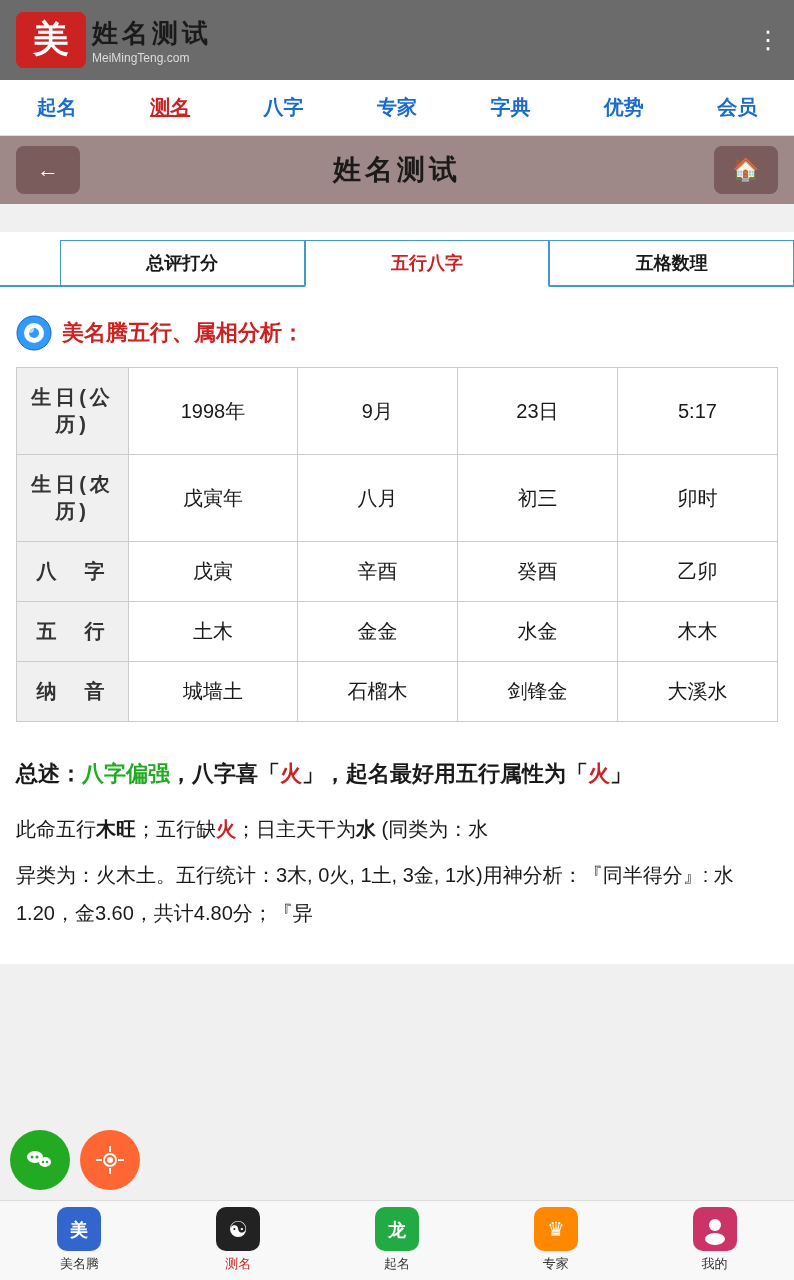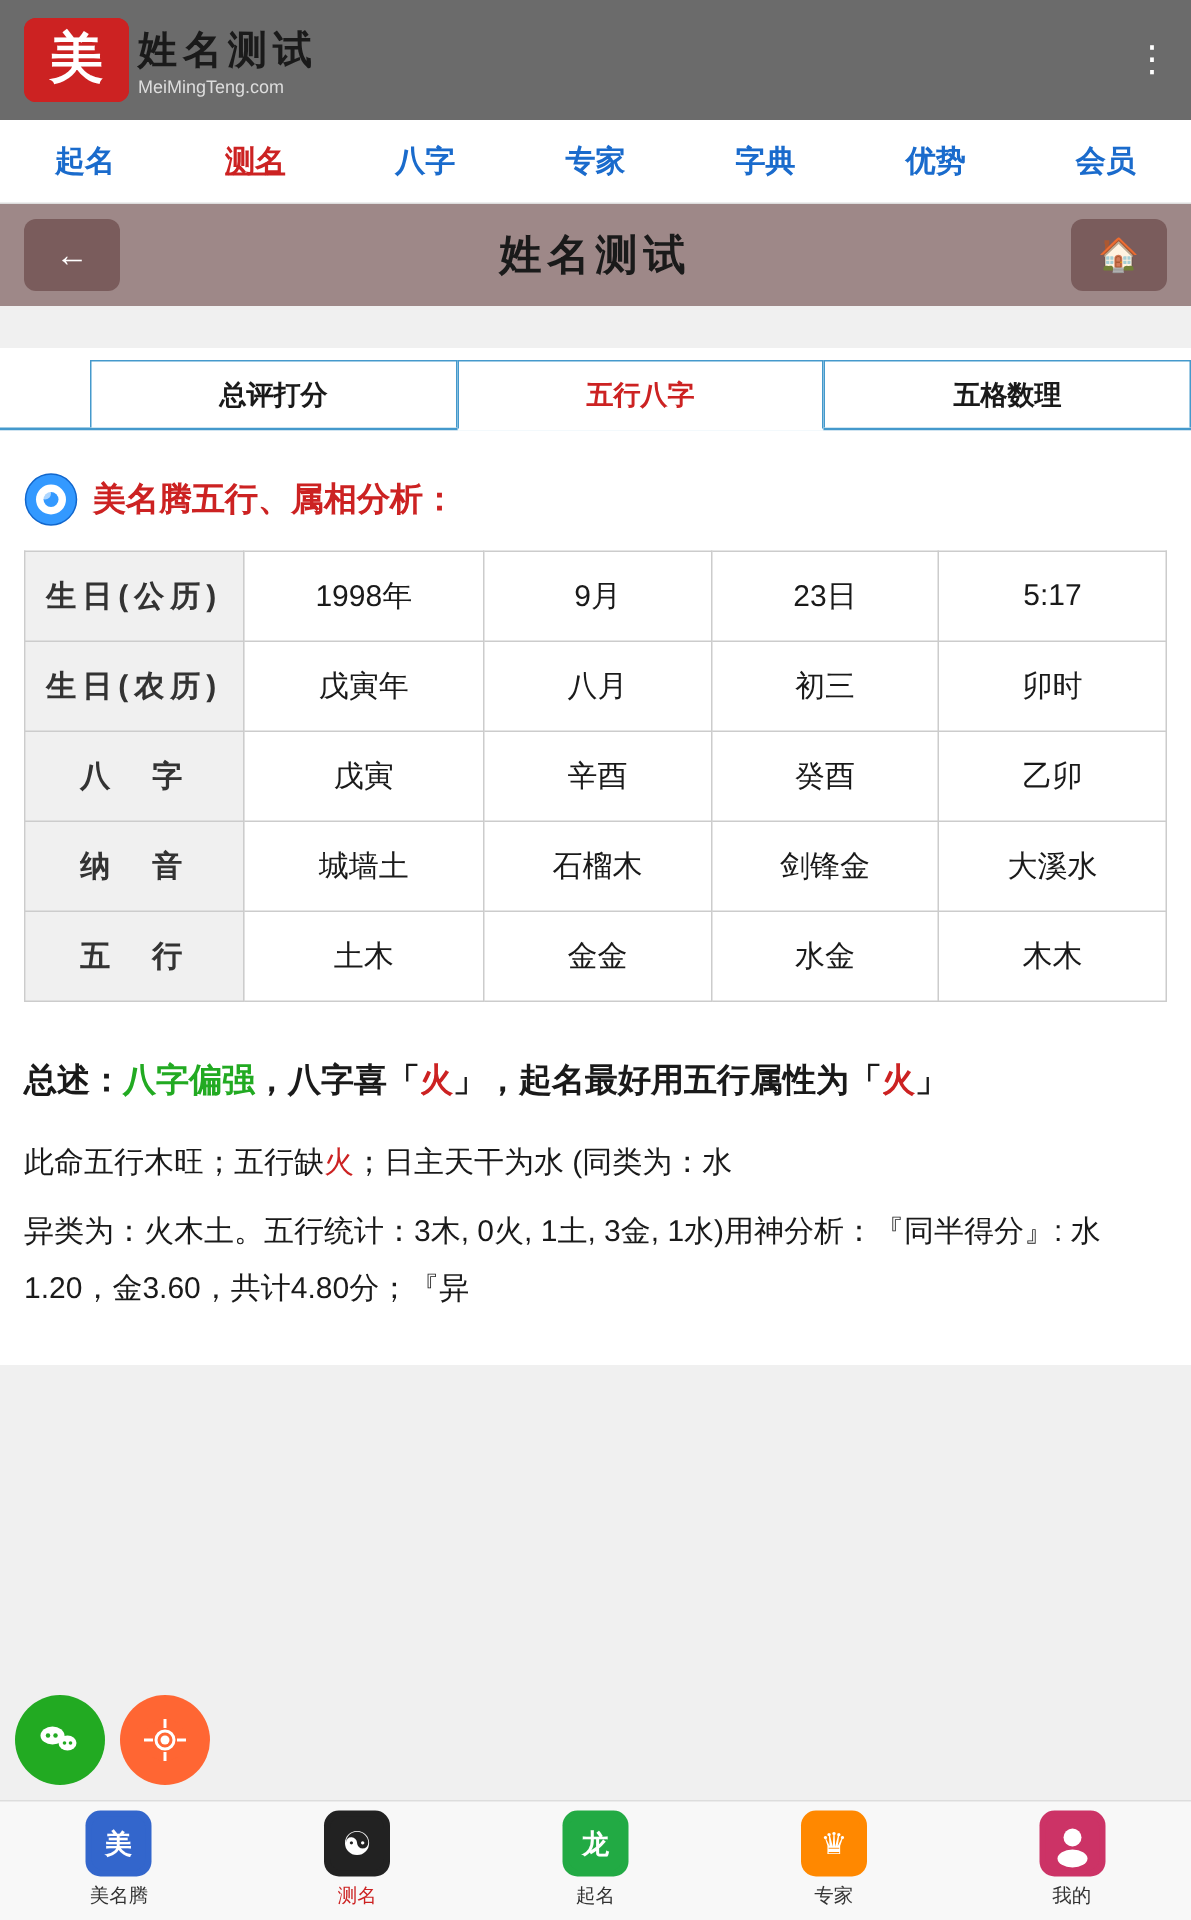--- a/index.html
+++ b/index.html
@@ -181,21 +181,21 @@
     .data-table td {
       border: 1px solid #ccc;
       padding: 16px 10px;
       font-size: 20px;
       text-align: center;
     }
     .data-table .row-label {
       background: #f0f0f0;
       color: #333;
       font-weight: bold;
-      width: 146px;
+      width: 112px;
       letter-spacing: 4px;
     }
     .data-table .row-value {
       color: #1a1a1a;
     }
 
     
     .summary-section {
       padding: 16px 0;
       line-height: 1.8;
@@ -206,21 +206,21 @@
       color: #1a1a1a;
       margin-bottom: 12px;
     }
     .highlight-green { color: #22aa22; font-weight: bold; }
     .highlight-red { color: #cc2222; font-weight: bold; }
     .summary-body {
       font-size: 20px;
       color: #1a1a1a;
       line-height: 1.9;
     }
-    .bold-text { font-weight: normal; }
+    .bold-text { font-weight: bold; }
 
     
     .overlay-icons {
       position: fixed;
       bottom: 90px;
       left: 10px;
       display: flex;
       gap: 10px;
       z-index: 100;
     }
@@ -357,32 +357,32 @@
         <td class="row-value">卯时</td>
       </tr>
       <tr>
         <td class="row-label">八　字</td>
         <td class="row-value">戊寅</td>
         <td class="row-value">辛酉</td>
         <td class="row-value">癸酉</td>
         <td class="row-value">乙卯</td>
       </tr>
       <tr>
+        <td class="row-label">五　行</td>
+        <td class="row-value">土木</td>
+        <td class="row-value">金金</td>
+        <td class="row-value">水金</td>
+        <td class="row-value">木木</td>
+      </tr>
+      <tr>
         <td class="row-label">纳　音</td>
         <td class="row-value">城墙土</td>
         <td class="row-value">石榴木</td>
         <td class="row-value">剑锋金</td>
         <td class="row-value">大溪水</td>
-      </tr>
-      <tr>
-        <td class="row-label">五　行</td>
-        <td class="row-value">土木</td>
-        <td class="row-value">金金</td>
-        <td class="row-value">水金</td>
-        <td class="row-value">木木</td>
       </tr>
     </tbody>
       </table>
 
     <div class="summary-section">
       <div class="summary-title">
         <span>总述：</span><span class="highlight-green">八字偏强</span><span>，八字喜「</span><span class="highlight-red">火</span><span>」，起名最好用五行属性为「</span><span class="highlight-red">火</span><span>」</span>
       </div>
       <div class="summary-body" style="margin-top:16px;">
         <span>此命五行</span><span class="bold-text">木旺</span><span>；五行缺</span><span class="bold-text highlight-red">火</span><span>；日主天干为</span><span class="bold-text">水</span><span> (同类为：水</span>

